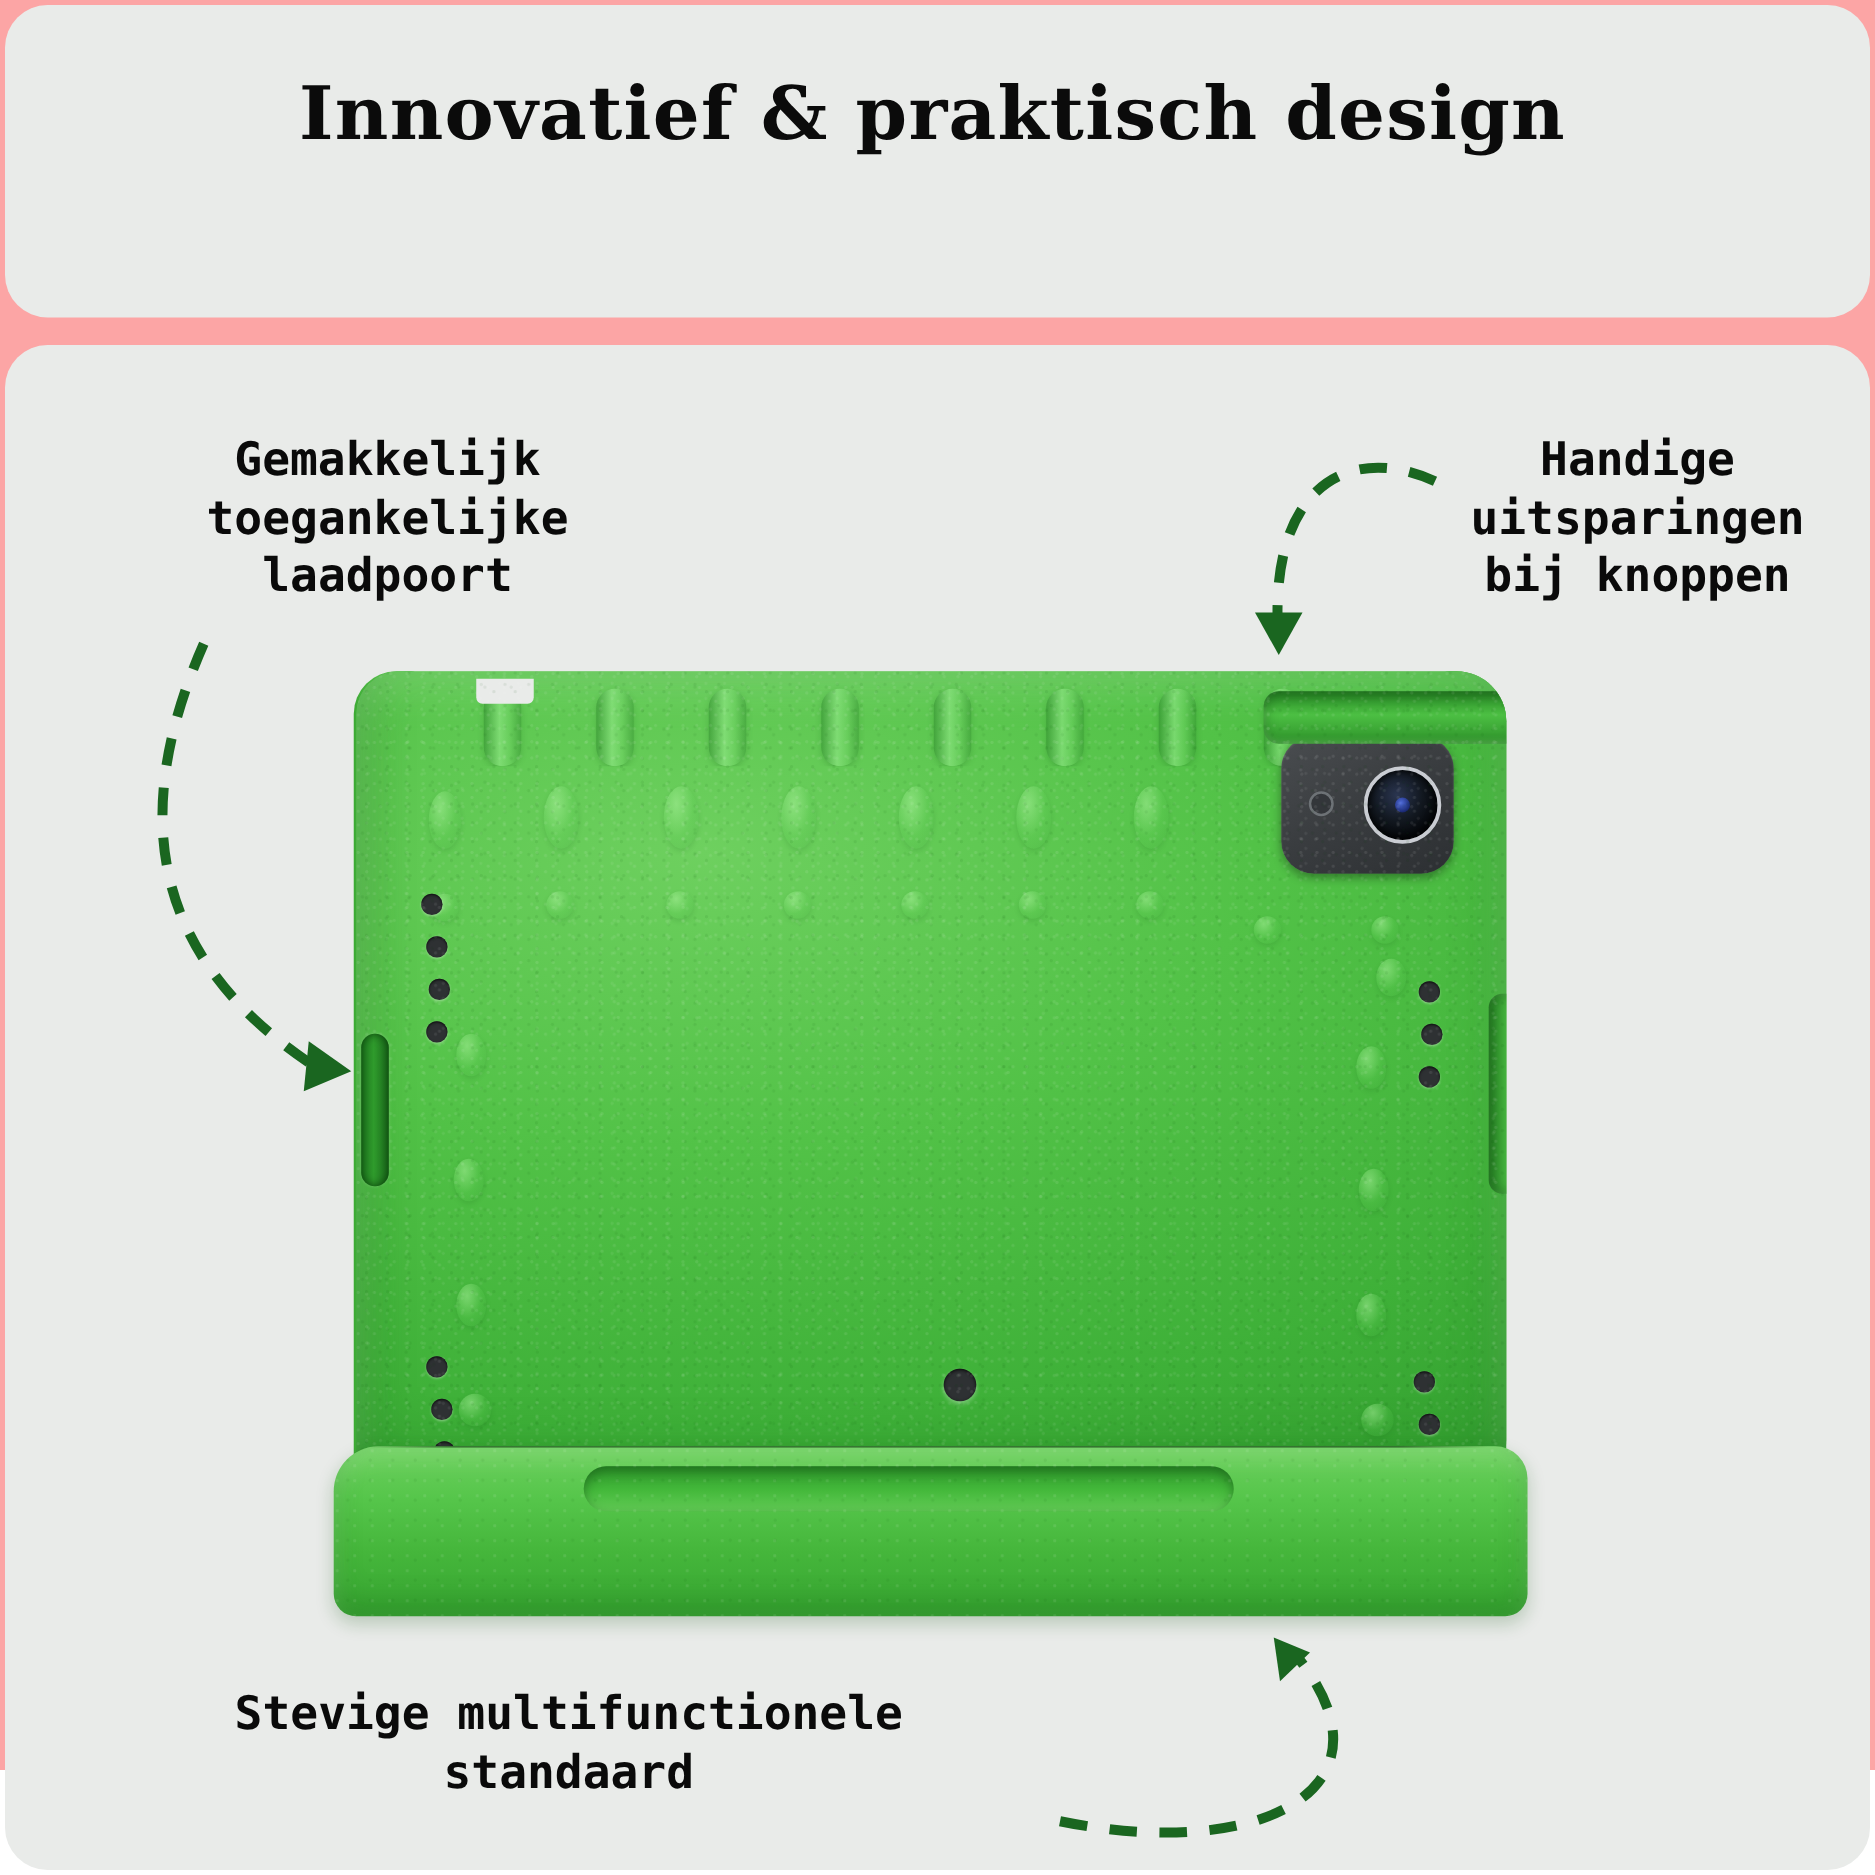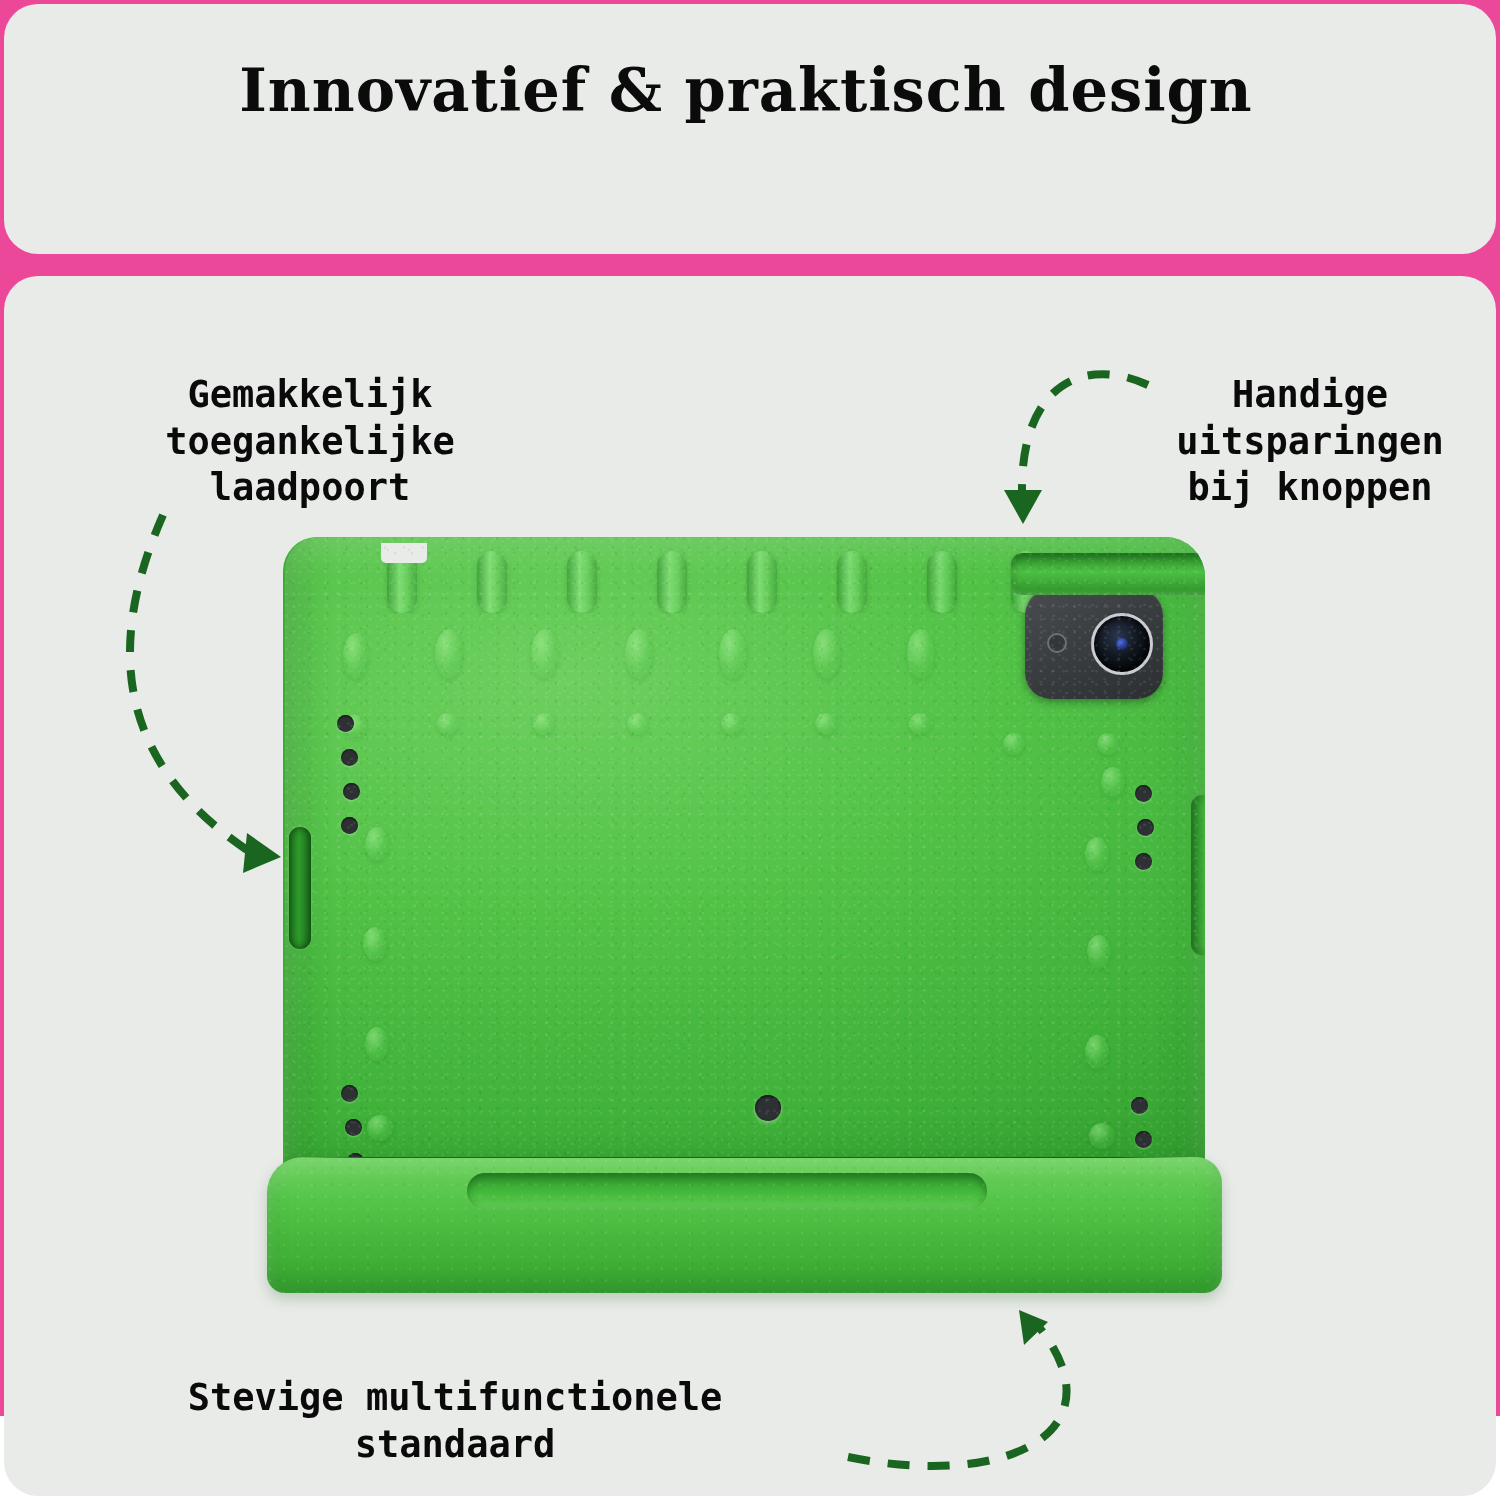--- a/index.html
+++ b/index.html
@@ -2,21 +2,21 @@
 <html><head>
 <meta charset="utf-8">
 <style>
   * { box-sizing: border-box; margin: 0; padding: 0; }
   html, body {
     width: 1500px; height: 1500px;
     background: #ffffff;
     font-family: "DejaVu Sans Mono", "Liberation Mono", monospace;
     overflow: hidden;
   }
-  #stage { position: relative; width: 1500px; height: 1416px; background: #ec4899; padding-left: 23px; }
+  #stage { position: relative; width: 1500px; height: 1416px; background: #fca5a5; padding-left: 23px; }
 
   
   .panel {
     position: absolute;
     background: #e9ebe9;
     border-radius: 34px;
   }
   #header-panel { left: 4px; top: 4px; width: 1492px; height: 250px; }
   #product-panel { left: 4px; top: 276px; width: 1492px; height: 1220px; }
 
@@ -45,21 +45,20 @@
   
   .callout {
     position: absolute;
     font-family: "DejaVu Sans Mono", "Liberation Mono", monospace;
     font-weight: 700;
     font-size: 37px;
     line-height: 1.26;
     color: #0a0a0a;
     text-align: center;
     white-space: pre-line;
-    margin-top: 27px;
   }
   #callout-charging { left: 60px;  top: 345px;  width: 500px; }
   #callout-buttons  { left: 1120px; top: 345px; width: 380px; }
   #callout-stand    { left: 60px;  top: 1348px; width: 790px; }
 
   
   #arrows { position: absolute; left: 0; top: 0; width: 1500px; height: 1500px; pointer-events: none; }
 
   
   #case-wrap { position: absolute; left: 253px; top: 527px; width: 980px; height: 760px; }

